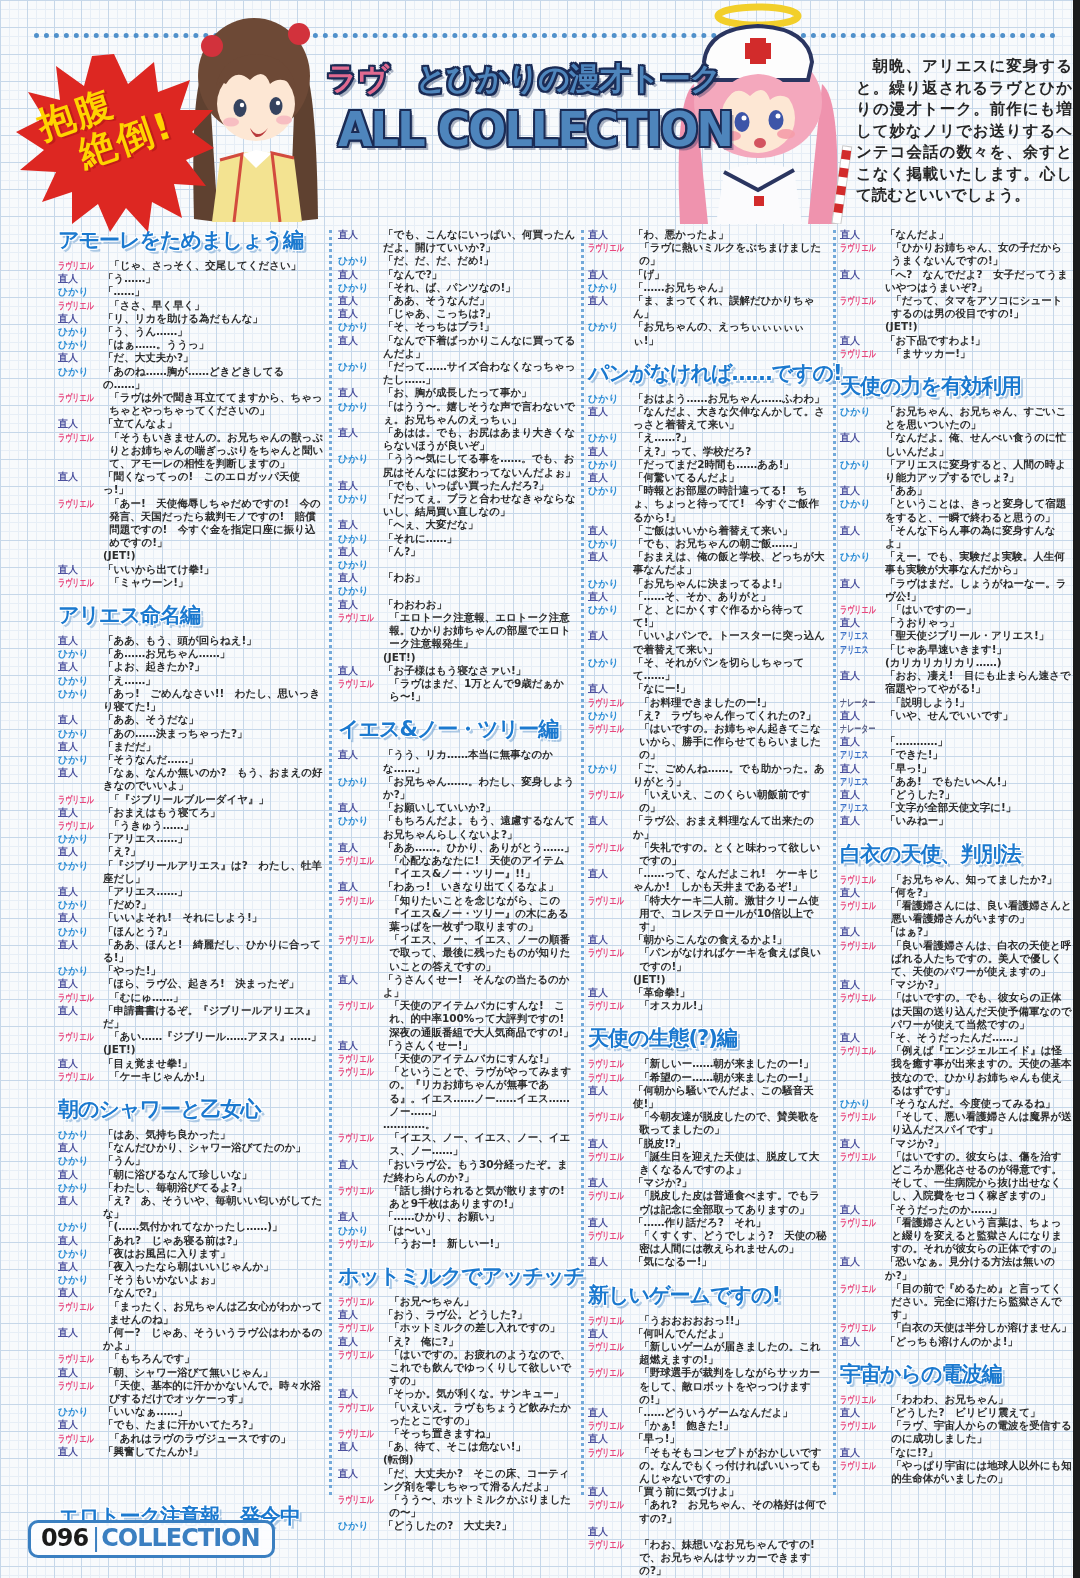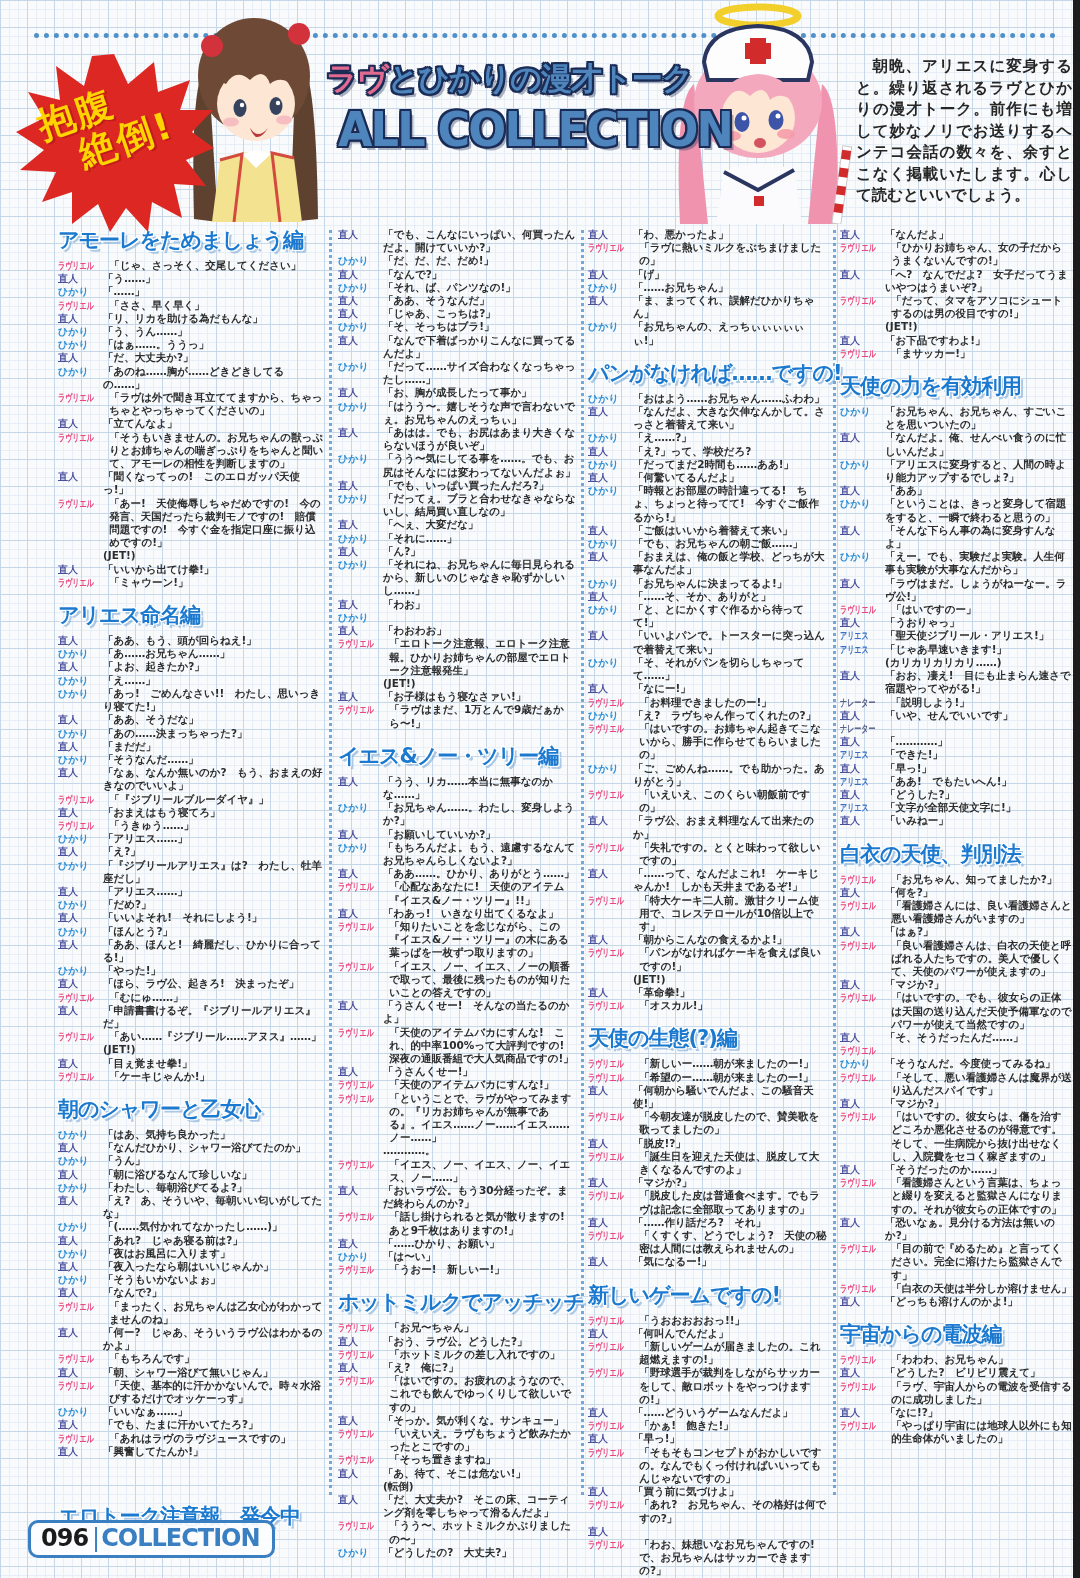--- a/index.html
+++ b/index.html
@@ -27,21 +27,21 @@
   .char{position:absolute;z-index:4;}
   .char-left{left:178px;top:4px;width:152px;height:218px;}
   .char-right{left:646px;top:0px;width:214px;height:224px;}
 
   
   .title-block{position:absolute;left:326px;top:58px;width:340px;text-align:center;z-index:6;}
   .t1{font-weight:bold;font-size:31px;letter-spacing:-1px;white-space:nowrap;
     text-shadow:-2px -2px 0 #1a2b55,2px -2px 0 #1a2b55,-2px 2px 0 #1a2b55,2px 2px 0 #1a2b55,
       -2px 0 0 #1a2b55,2px 0 0 #1a2b55,0 -2px 0 #1a2b55,0 2px 0 #1a2b55,4px 4px 0 rgba(26,43,85,.35);}
   .t1 .pink{color:#e06a90;}
-  .t1 .blue{color:#4e85bc;}
+  .t1 .blue{color:#4e85bc;padding-left:28px;}
   .t2{font-weight:bold;font-size:48px;line-height:52px;margin-top:3px;color:#4e85bc;
     transform:scaleX(.93);transform-origin:50% 50%;letter-spacing:-2px;white-space:nowrap;
     text-shadow:-2px -2px 0 #1a2b55,2px -2px 0 #1a2b55,-2px 2px 0 #1a2b55,2px 2px 0 #1a2b55,
       -2px 0 0 #1a2b55,2px 0 0 #1a2b55,0 -2px 0 #1a2b55,0 2px 0 #1a2b55,4px 4px 0 rgba(26,43,85,.35);}
 
   .intro{position:absolute;left:856px;top:56px;width:216px;font-size:15.5px;line-height:21.5px;
     font-weight:bold;color:#262626;text-align:justify;z-index:6;}
 
   
   .vsep{position:absolute;top:230px;height:1265px;width:0;border-left:3px dotted #5b9bd5;opacity:.85;}
@@ -493,21 +493,20 @@
       <div class="line">
         <span class="spk" style="color: rgb(47, 143, 214);">ひかり</span>
         <span class="txt">「それに……」</span>
       </div>
       <div class="line">
         <span class="spk" style="color: rgb(74, 79, 157);">直人</span>
         <span class="txt">「ん?」</span>
       </div>
       <div class="line">
         <span class="spk" style="color: rgb(47, 143, 214);">ひかり</span>
-        <span class="txt">「それにね、お兄ちゃんに毎日見られるから、新しいのじゃなきゃ恥ずかしいし……」</span>
       </div>
       <div class="line">
         <span class="spk" style="color: rgb(74, 79, 157);">直人</span>
         <span class="txt">「わお」</span>
       </div>
       <div class="line">
         <span class="spk" style="color: rgb(47, 143, 214);">ひかり</span>
       </div>
       <div class="line">
         <span class="spk" style="color: rgb(74, 79, 157);">直人</span>
@@ -1061,20 +1060,21 @@
       <div class="line">
         <span class="spk long" style="color: rgb(232, 70, 124);">ラヴリエル</span>
         <span class="txt">「はいですの。でも、彼女らの正体は天国の送り込んだ天使予備軍なのでパワーが使えて当然ですの」</span>
       </div>
       <div class="line">
         <span class="spk" style="color: rgb(74, 79, 157);">直人</span>
         <span class="txt">「そ、そうだったんだ……」</span>
       </div>
       <div class="line">
         <span class="spk long" style="color: rgb(232, 70, 124);">ラヴリエル</span>
+        <span class="txt">「例えば『エンジェルエイド』は怪我を癒す事が出来ますの。天使の基本技なので、ひかりお姉ちゃんも使えるはずです」</span>
       </div>
       <div class="line">
         <span class="spk" style="color: rgb(47, 143, 214);">ひかり</span>
         <span class="txt">「そうなんだ。今度使ってみるね」</span>
       </div>
       <div class="line">
         <span class="spk long" style="color: rgb(232, 70, 124);">ラヴリエル</span>
         <span class="txt">「そして、悪い看護婦さんは魔界が送り込んだスパイです」</span>
       </div>
       <div class="line">

